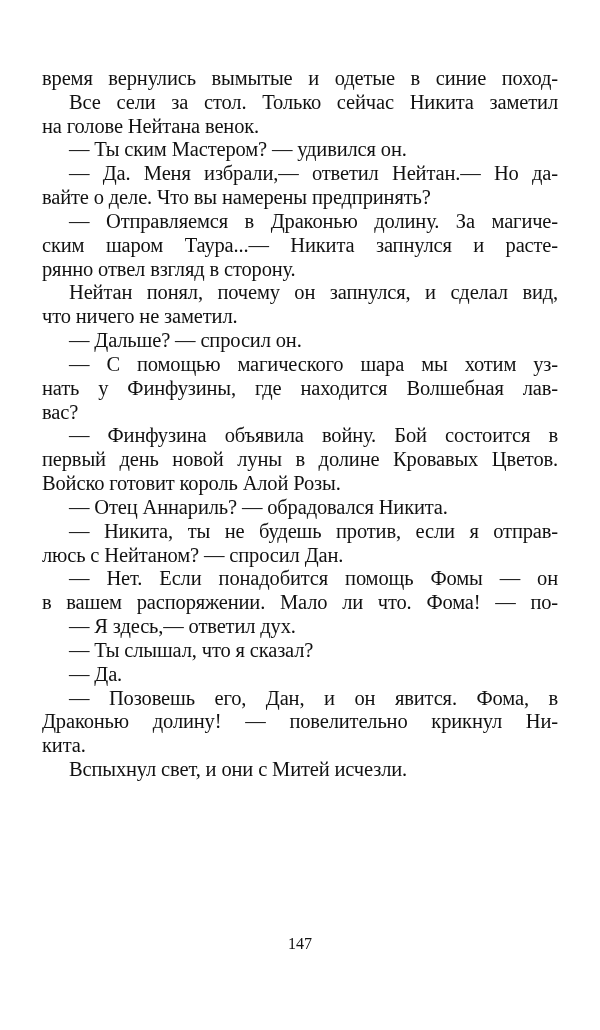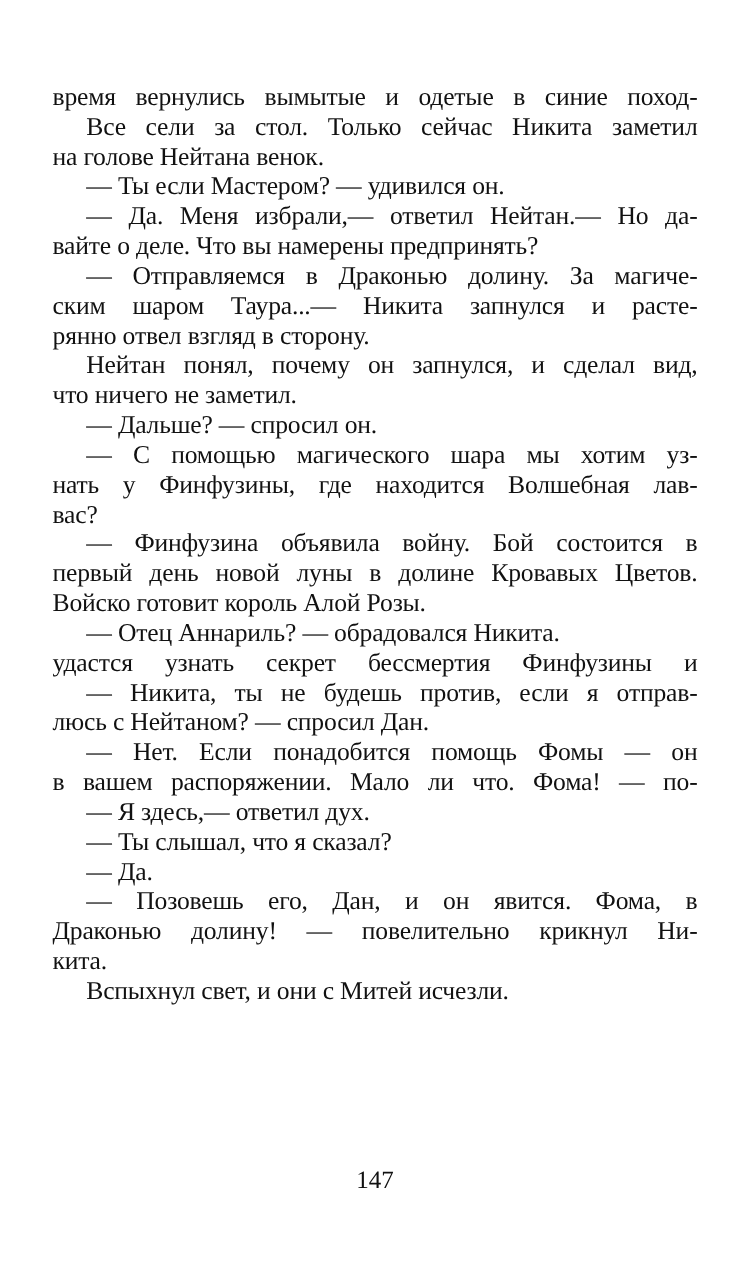--- a/index.html
+++ b/index.html
@@ -37,48 +37,47 @@
     }
     .line.last {
       text-align-last: left;
     }
     .page-number {
       position: absolute;
       left: 0;
       width: 600px;
       top: 933px;
       text-align: center;
-      font-size: 20px;
+      font-size: 16px;
       line-height: 22px;
     }
   </style>
 </head>
 <body>
 
 <div class="page-text">
   <span class="line">время вернулись вымытые и одетые в синие поход-</span>
   <span class="line indent">Все сели за стол. Только сейчас Никита заметил</span>
   <span class="line last">на голове Нейтана венок.</span>
-  <span class="line indent last">— Ты если Мастером? — удивился он.</span>
+  <span class="line indent last">— Ты ским Мастером? — удивился он.</span>
   <span class="line indent">— Да. Меня избрали,— ответил Нейтан.— Но да-</span>
   <span class="line last">вайте о деле. Что вы намерены предпринять?</span>
   <span class="line indent">— Отправляемся в Драконью долину. За магиче-</span>
   <span class="line">ским шаром Таура...— Никита запнулся и расте-</span>
   <span class="line last">рянно отвел взгляд в сторону.</span>
   <span class="line indent">Нейтан понял, почему он запнулся, и сделал вид,</span>
   <span class="line last">что ничего не заметил.</span>
   <span class="line indent last">— Дальше? — спросил он.</span>
   <span class="line indent">— С помощью магического шара мы хотим уз-</span>
   <span class="line">нать у Финфузины, где находится Волшебная лав-</span>
   <span class="line last">вас?</span>
   <span class="line indent">— Финфузина объявила войну. Бой состоится в</span>
   <span class="line">первый день новой луны в долине Кровавых Цветов.</span>
   <span class="line last">Войско готовит король Алой Розы.</span>
   <span class="line indent last">— Отец Аннариль? — обрадовался Никита.</span>
-  <span class="line">удастся узнать секрет бессмертия Финфузины и</span>
   <span class="line indent">— Никита, ты не будешь против, если я отправ-</span>
   <span class="line last">люсь с Нейтаном? — спросил Дан.</span>
   <span class="line indent">— Нет. Если понадобится помощь Фомы — он</span>
   <span class="line">в вашем распоряжении. Мало ли что. Фома! — по-</span>
   <span class="line indent last">— Я здесь,— ответил дух.</span>
   <span class="line indent last">— Ты слышал, что я сказал?</span>
   <span class="line indent last">— Да.</span>
   <span class="line indent">— Позовешь его, Дан, и он явится. Фома, в</span>
   <span class="line">Драконью долину! — повелительно крикнул Ни-</span>
   <span class="line last">кита.</span>

